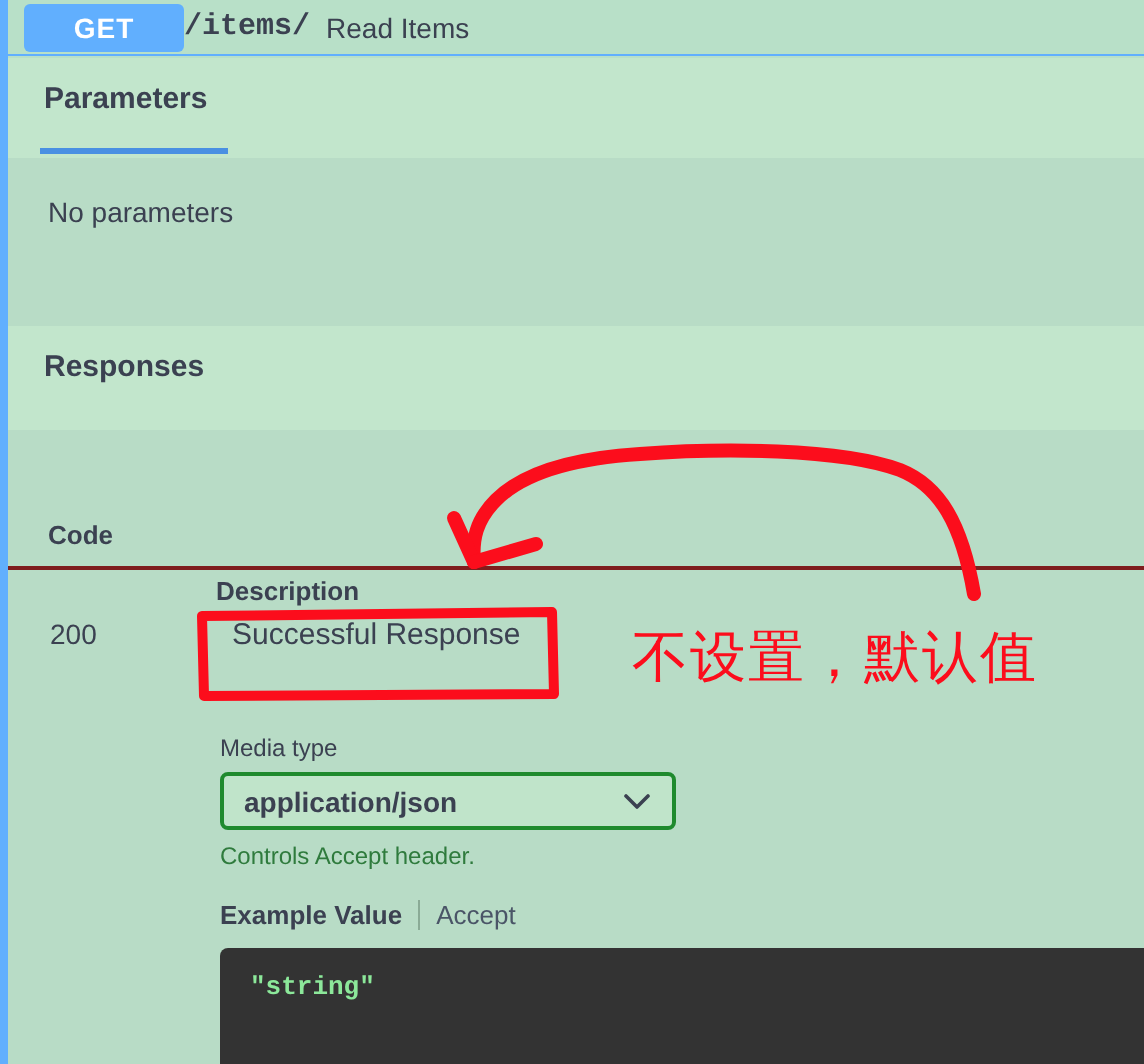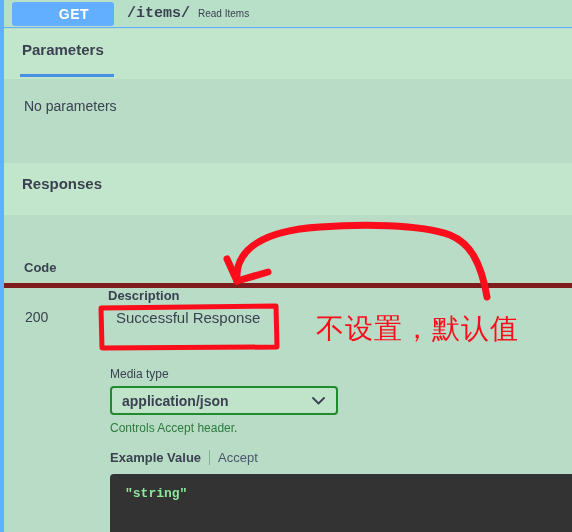--- a/index.html
+++ b/index.html
@@ -46,32 +46,30 @@
     background: #61affe;
     border-radius: 3px;
     color: #ffffff;
     font-size: 14px;
     font-weight: bold;
     letter-spacing: 0.5px;
     display: flex;
     align-items: center;
     justify-content: center;
     font-family: "Liberation Sans", sans-serif;
-    padding-left: 22px;
   }
   #op-path {
-    margin-left: 13px;
     font-family: "Liberation Mono", monospace;
     font-size: 15px;
     font-weight: bold;
     color: #3b4151;
   }
   #op-summary {
     margin-left: 8px;
-    font-size: 10px;
+    font-size: 14px;
     color: #3b4151;
     font-family: "Liberation Sans", sans-serif;
     text-align: right;
   }
 
   
   #params-section {
     position: absolute;
     left: 0; top: 29px;
     width: 568px;
@@ -126,21 +124,21 @@
     height: 317px;
     background: #b8dcc6;
   }
 
   
   #resp-table-head {
     position: absolute;
     left: 0; top: 45px;
     width: 568px;
     height: 23px;
-    border-bottom: 5px solid #7f1d1d;
+    border-bottom: 2px solid #7f1d1d;
   }
   .col-code {
     position: absolute;
     left: 20px;
     top: 0;
     font-size: 13px;
     font-weight: bold;
     color: #3b4151;
   }
   .col-desc {

